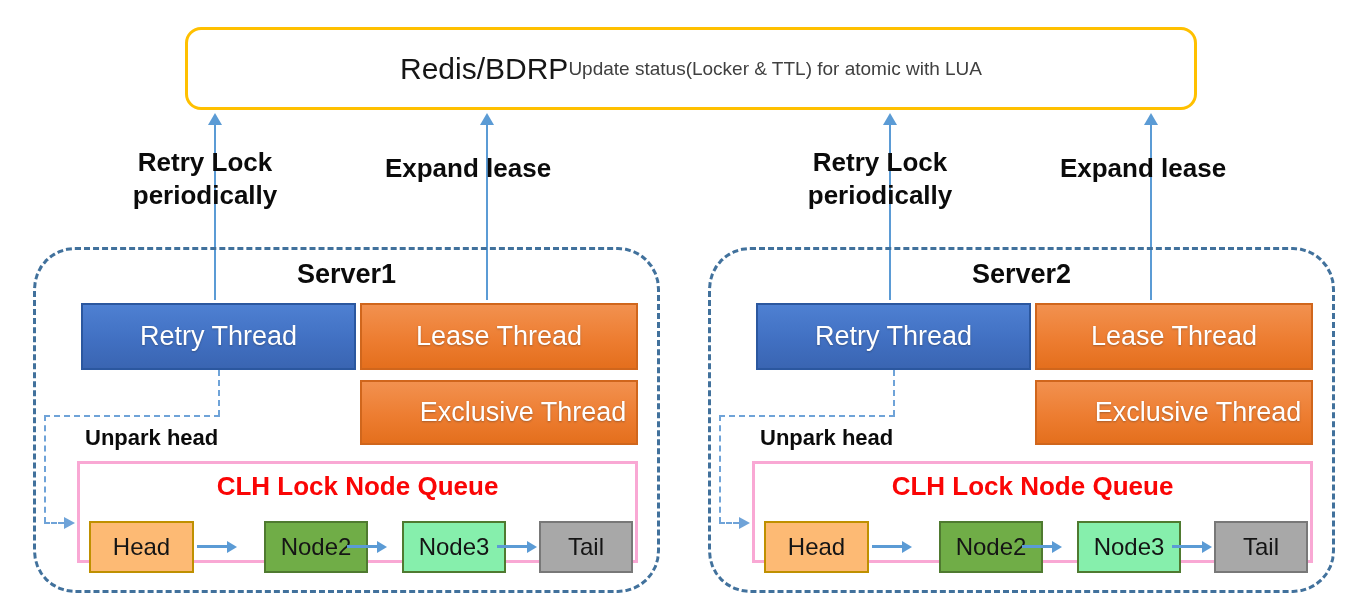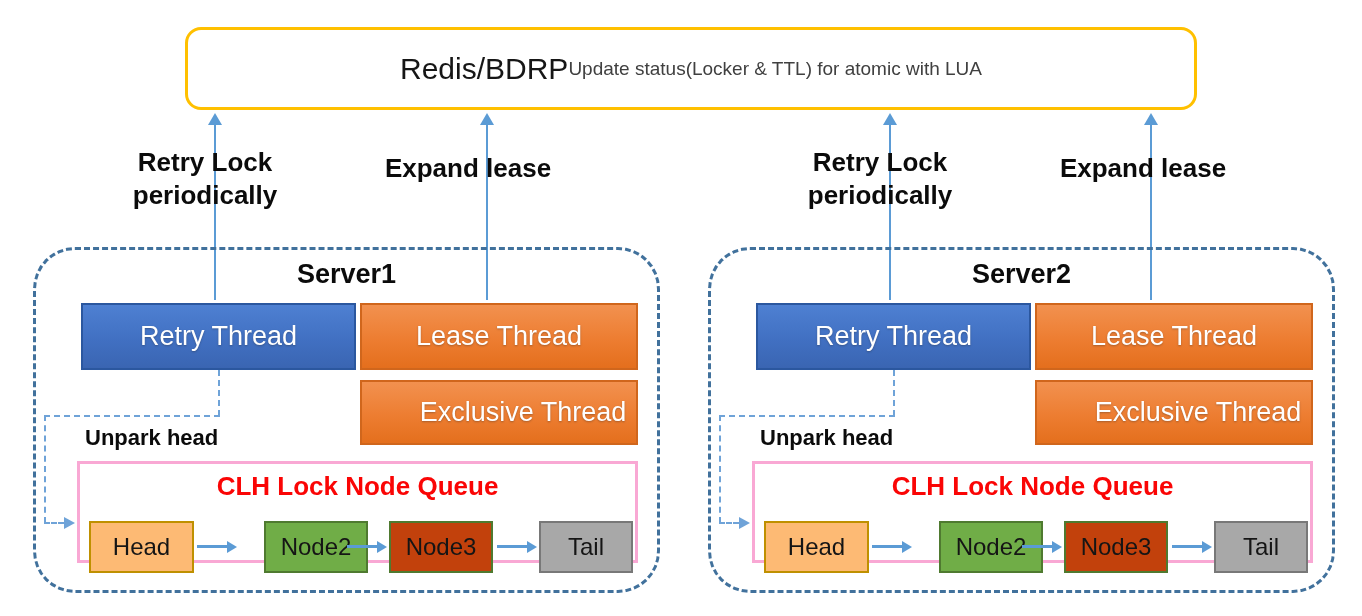--- a/index.html
+++ b/index.html
@@ -71,21 +71,21 @@
     border:3px solid #f9a8d4;background:#ffffff;
   }
   .queue-title{position:absolute;left:0;top:7px;width:100%;text-align:center;
     font-size:26px;font-weight:bold;color:#FA0505;}
   .qnode{
     position:absolute;top:57px;height:52px;box-sizing:border-box;
     display:flex;align-items:center;justify-content:center;font-size:24px;color:#151515;
   }
   .q-head{left:9px;width:105px;background:#fdba74;border:2px solid #BF9000;}
   .q-n2{left:159px;width:104px;background:#70AD47;border:2px solid #4f7a30;margin-left:25px;}
-  .q-n3{left:309px;width:104px;background:#c2410c;border:2px solid #4f7a30;}
+  .q-n3{left:322px;width:104px;background:#86efac;border:2px solid #4f7a30;}
   .q-tail{left:459px;width:94px;background:#A8A8A8;border:2px solid #787878;}
   .qarrow-line{position:absolute;top:81px;width:31px;height:3px;background:#5B9BD5;}
   .qarrow-head{position:absolute;top:77px;width:0;height:0;
     border-top:6px solid transparent;border-bottom:6px solid transparent;border-left:10px solid #5B9BD5;}
   .qa1 .qarrow-line{left:117px;} .qa1 .qarrow-head{left:147px;}
   .qa2 .qarrow-line{left:267px;} .qa2 .qarrow-head{left:297px;}
   .qa3 .qarrow-line{left:417px;} .qa3 .qarrow-head{left:447px;}
 </style>
 </head>
 <body>

